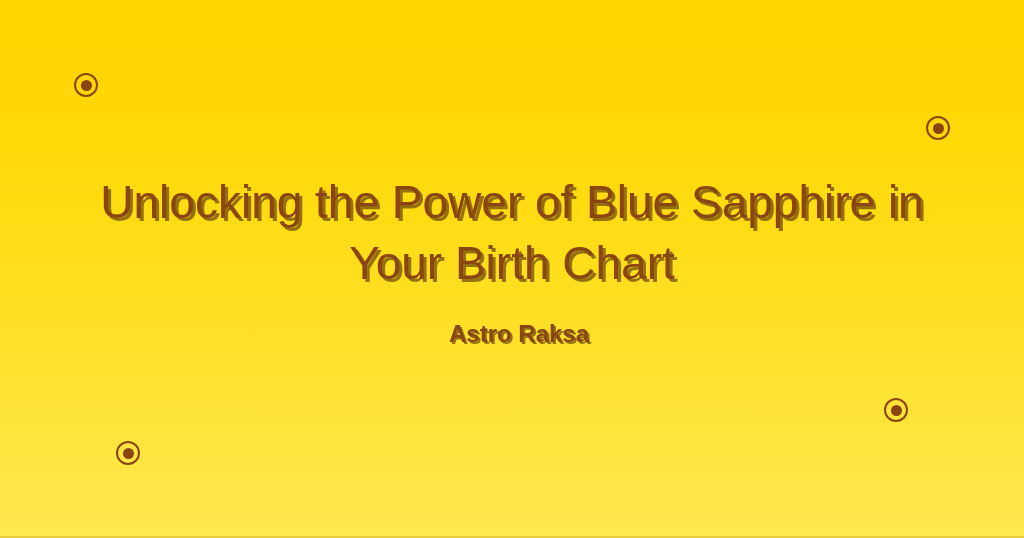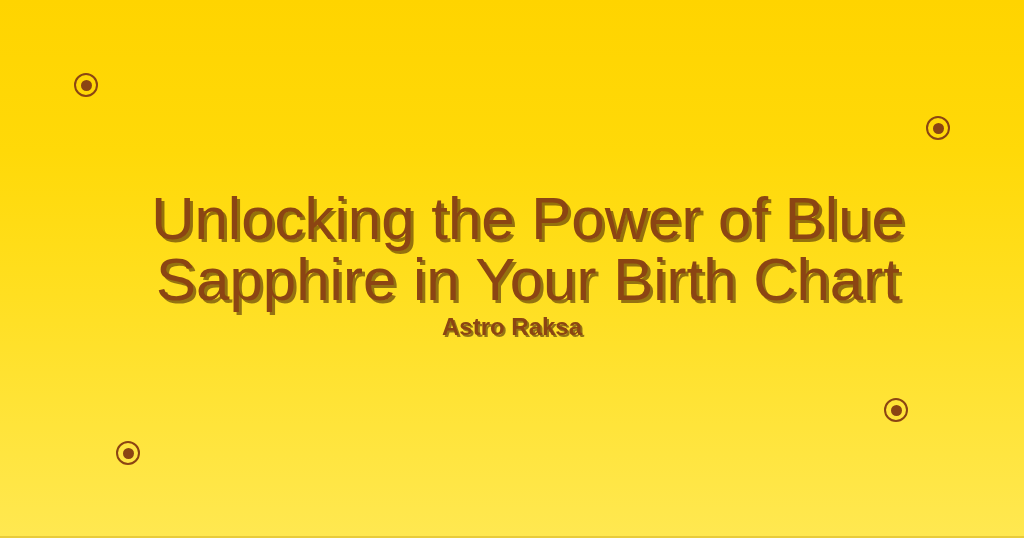--- a/index.html
+++ b/index.html
@@ -50,38 +50,38 @@
   .dot-tl { left: 74px;  top: 73px;  }
   .dot-tr { left: 926px; top: 116px; }
   .dot-br { left: 884px; top: 398px; }
   .dot-bl { left: 116px; top: 441px; }
 
   .title {
     position: absolute;
     left: 62px;
     top: 172px;
     width: 900px;
-    margin: 16px;
+    margin: 0;
     font-family: "Liberation Sans", sans-serif;
-    font-size: 60px;
+    font-size: 46px;
     font-weight: 400;
     line-height: 61px;
     letter-spacing: 0px;
     color: #8B4513;
     text-align: center;
     text-shadow: 3px 3px 0 rgba(60, 25, 5, 0.55);
     white-space: normal;
   }
 
   .subtitle {
     position: absolute;
     left: 62px;
     top: 311px;
     width: 900px;
-    margin: 0;
+    margin: 7px;
     font-family: "Liberation Sans", sans-serif;
     font-size: 24px;
     font-weight: bold;
     line-height: 32px;
     color: #8B4513;
     text-align: center;
     text-shadow: 2px 2px 0 rgba(60, 25, 5, 0.55);
   }
 
   .bottom-rule {

